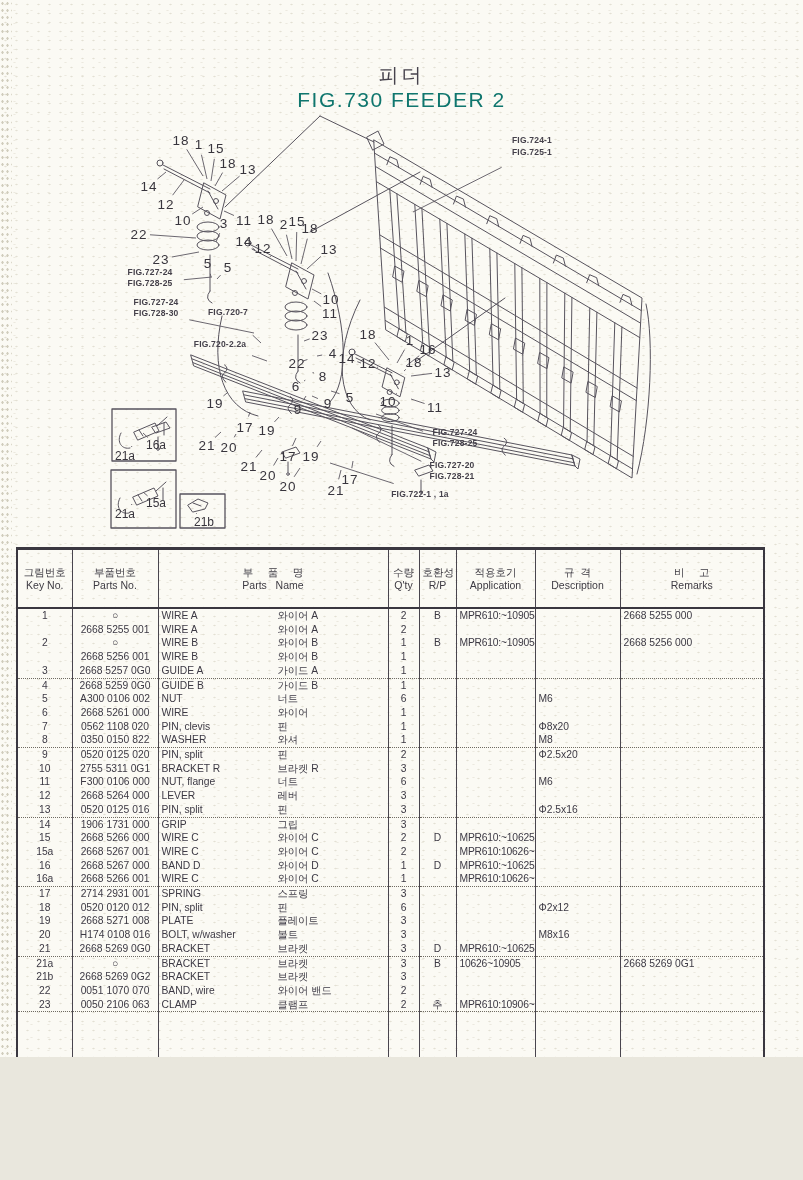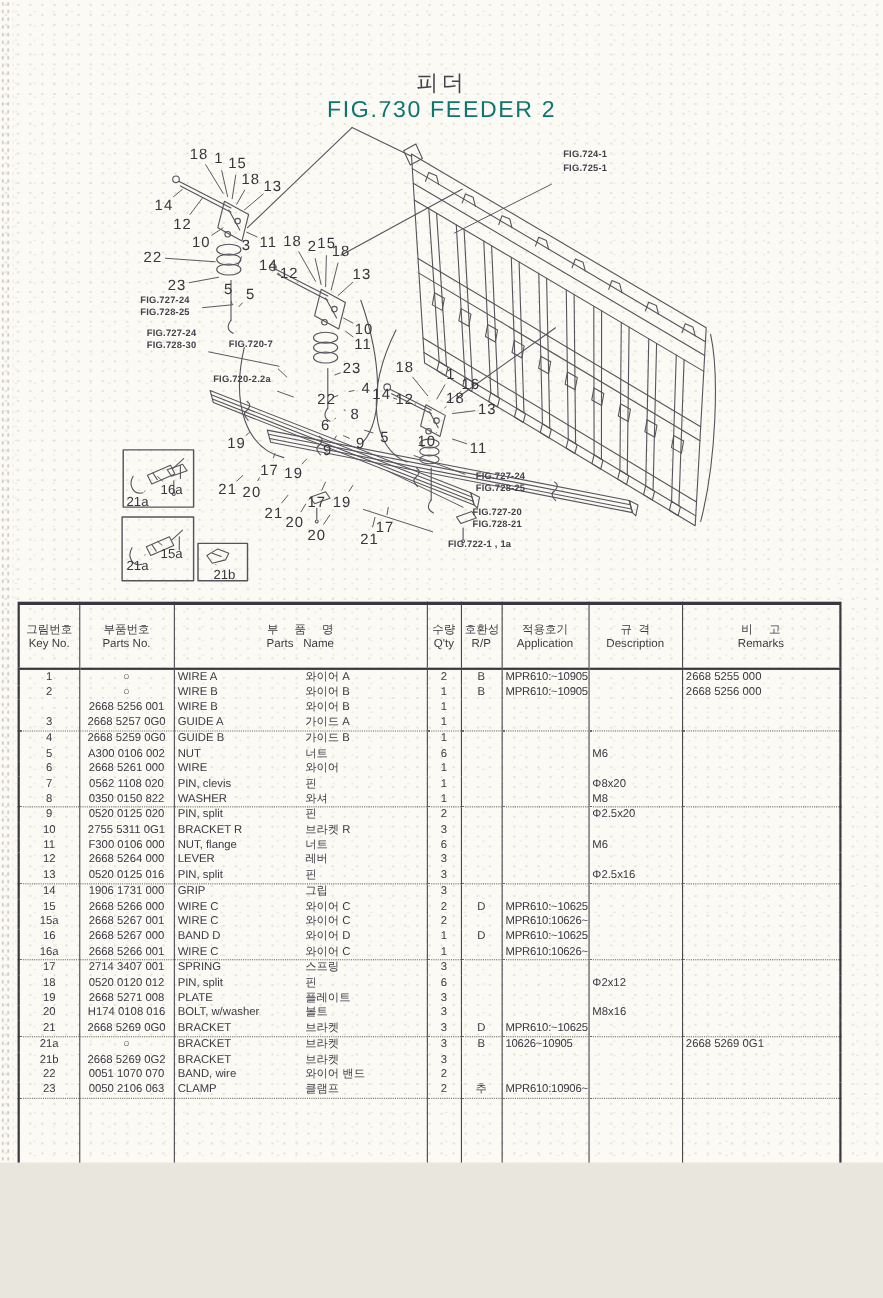--- a/index.html
+++ b/index.html
@@ -319,21 +319,21 @@
         <div class="callout fig" style="left: 150px; top: 272px;">FIG.727-24</div>
         <div class="callout fig" style="left: 150px; top: 283px;">FIG.728-25</div>
         <div class="callout fig" style="left: 156px; top: 302px;">FIG.727-24</div>
         <div class="callout fig" style="left: 156px; top: 313px;">FIG.728-30</div>
         <div class="callout fig" style="left: 228px; top: 312px;">FIG.720-7</div>
         <div class="callout fig" style="left: 220px; top: 344px;">FIG.720-2.2a</div>
         <div class="callout fig" style="left: 455px; top: 432px;">FIG.727-24</div>
         <div class="callout fig" style="left: 455px; top: 443px;">FIG.728-25</div>
         <div class="callout fig" style="left: 452px; top: 465px;">FIG.727-20</div>
         <div class="callout fig" style="left: 452px; top: 476px;">FIG.728-21</div>
-        <div class="callout fig" style="left: 420px; top: 494px; padding-left: 32px;">FIG.722-1 , 1a</div>
+        <div class="callout fig" style="left: 404px; top: 494px; padding-left: 32px;">FIG.722-1 , 1a</div>
       </div>
   </div>
 
   <table class="parts">
     <colgroup id="cols">
         <col style="width: 55px;">
         <col style="width: 86px;">
         <col style="width: 230px;">
         <col style="width: 31px;">
         <col style="width: 37px;">
@@ -384,20 +384,32 @@
           <td>
             <span class="namewrap"><span>WIRE A</span><span class="kr-name">와이어 A</span></span>
           </td>
           <td class="c">2</td>
           <td class="c">B</td>
           <td class="app">MPR610:~10905</td>
           <td></td>
           <td>2668 5255 000</td>
         </tr>
         <tr>
+          <td class="c"></td>
+          <td class="c">2668 5255 001</td>
+          <td>
+            <span class="namewrap"><span>WIRE A</span><span class="kr-name">와이어 A</span></span>
+          </td>
+          <td class="c">2</td>
+          <td class="c"></td>
+          <td class="app"></td>
+          <td></td>
+          <td></td>
+        </tr>
+        <tr>
           <td class="c">2</td>
           <td class="c">○</td>
           <td>
             <span class="namewrap"><span>WIRE B</span><span class="kr-name">와이어 B</span></span>
           </td>
           <td class="c">1</td>
           <td class="c">B</td>
           <td class="app">MPR610:~10905</td>
           <td></td>
           <td>2668 5256 000</td>
@@ -601,21 +613,21 @@
             <span class="namewrap"><span>WIRE C</span><span class="kr-name">와이어 C</span></span>
           </td>
           <td class="c">1</td>
           <td class="c"></td>
           <td class="app">MPR610:10626~</td>
           <td></td>
           <td></td>
         </tr>
         <tr class="sep">
           <td class="c">17</td>
-          <td class="c">2714 3407 001</td>
+          <td class="c">2714 2931 001</td>
           <td>
             <span class="namewrap"><span>SPRING</span><span class="kr-name">스프링</span></span>
           </td>
           <td class="c">3</td>
           <td class="c"></td>
           <td class="app"></td>
           <td></td>
           <td></td>
         </tr>
         <tr>

